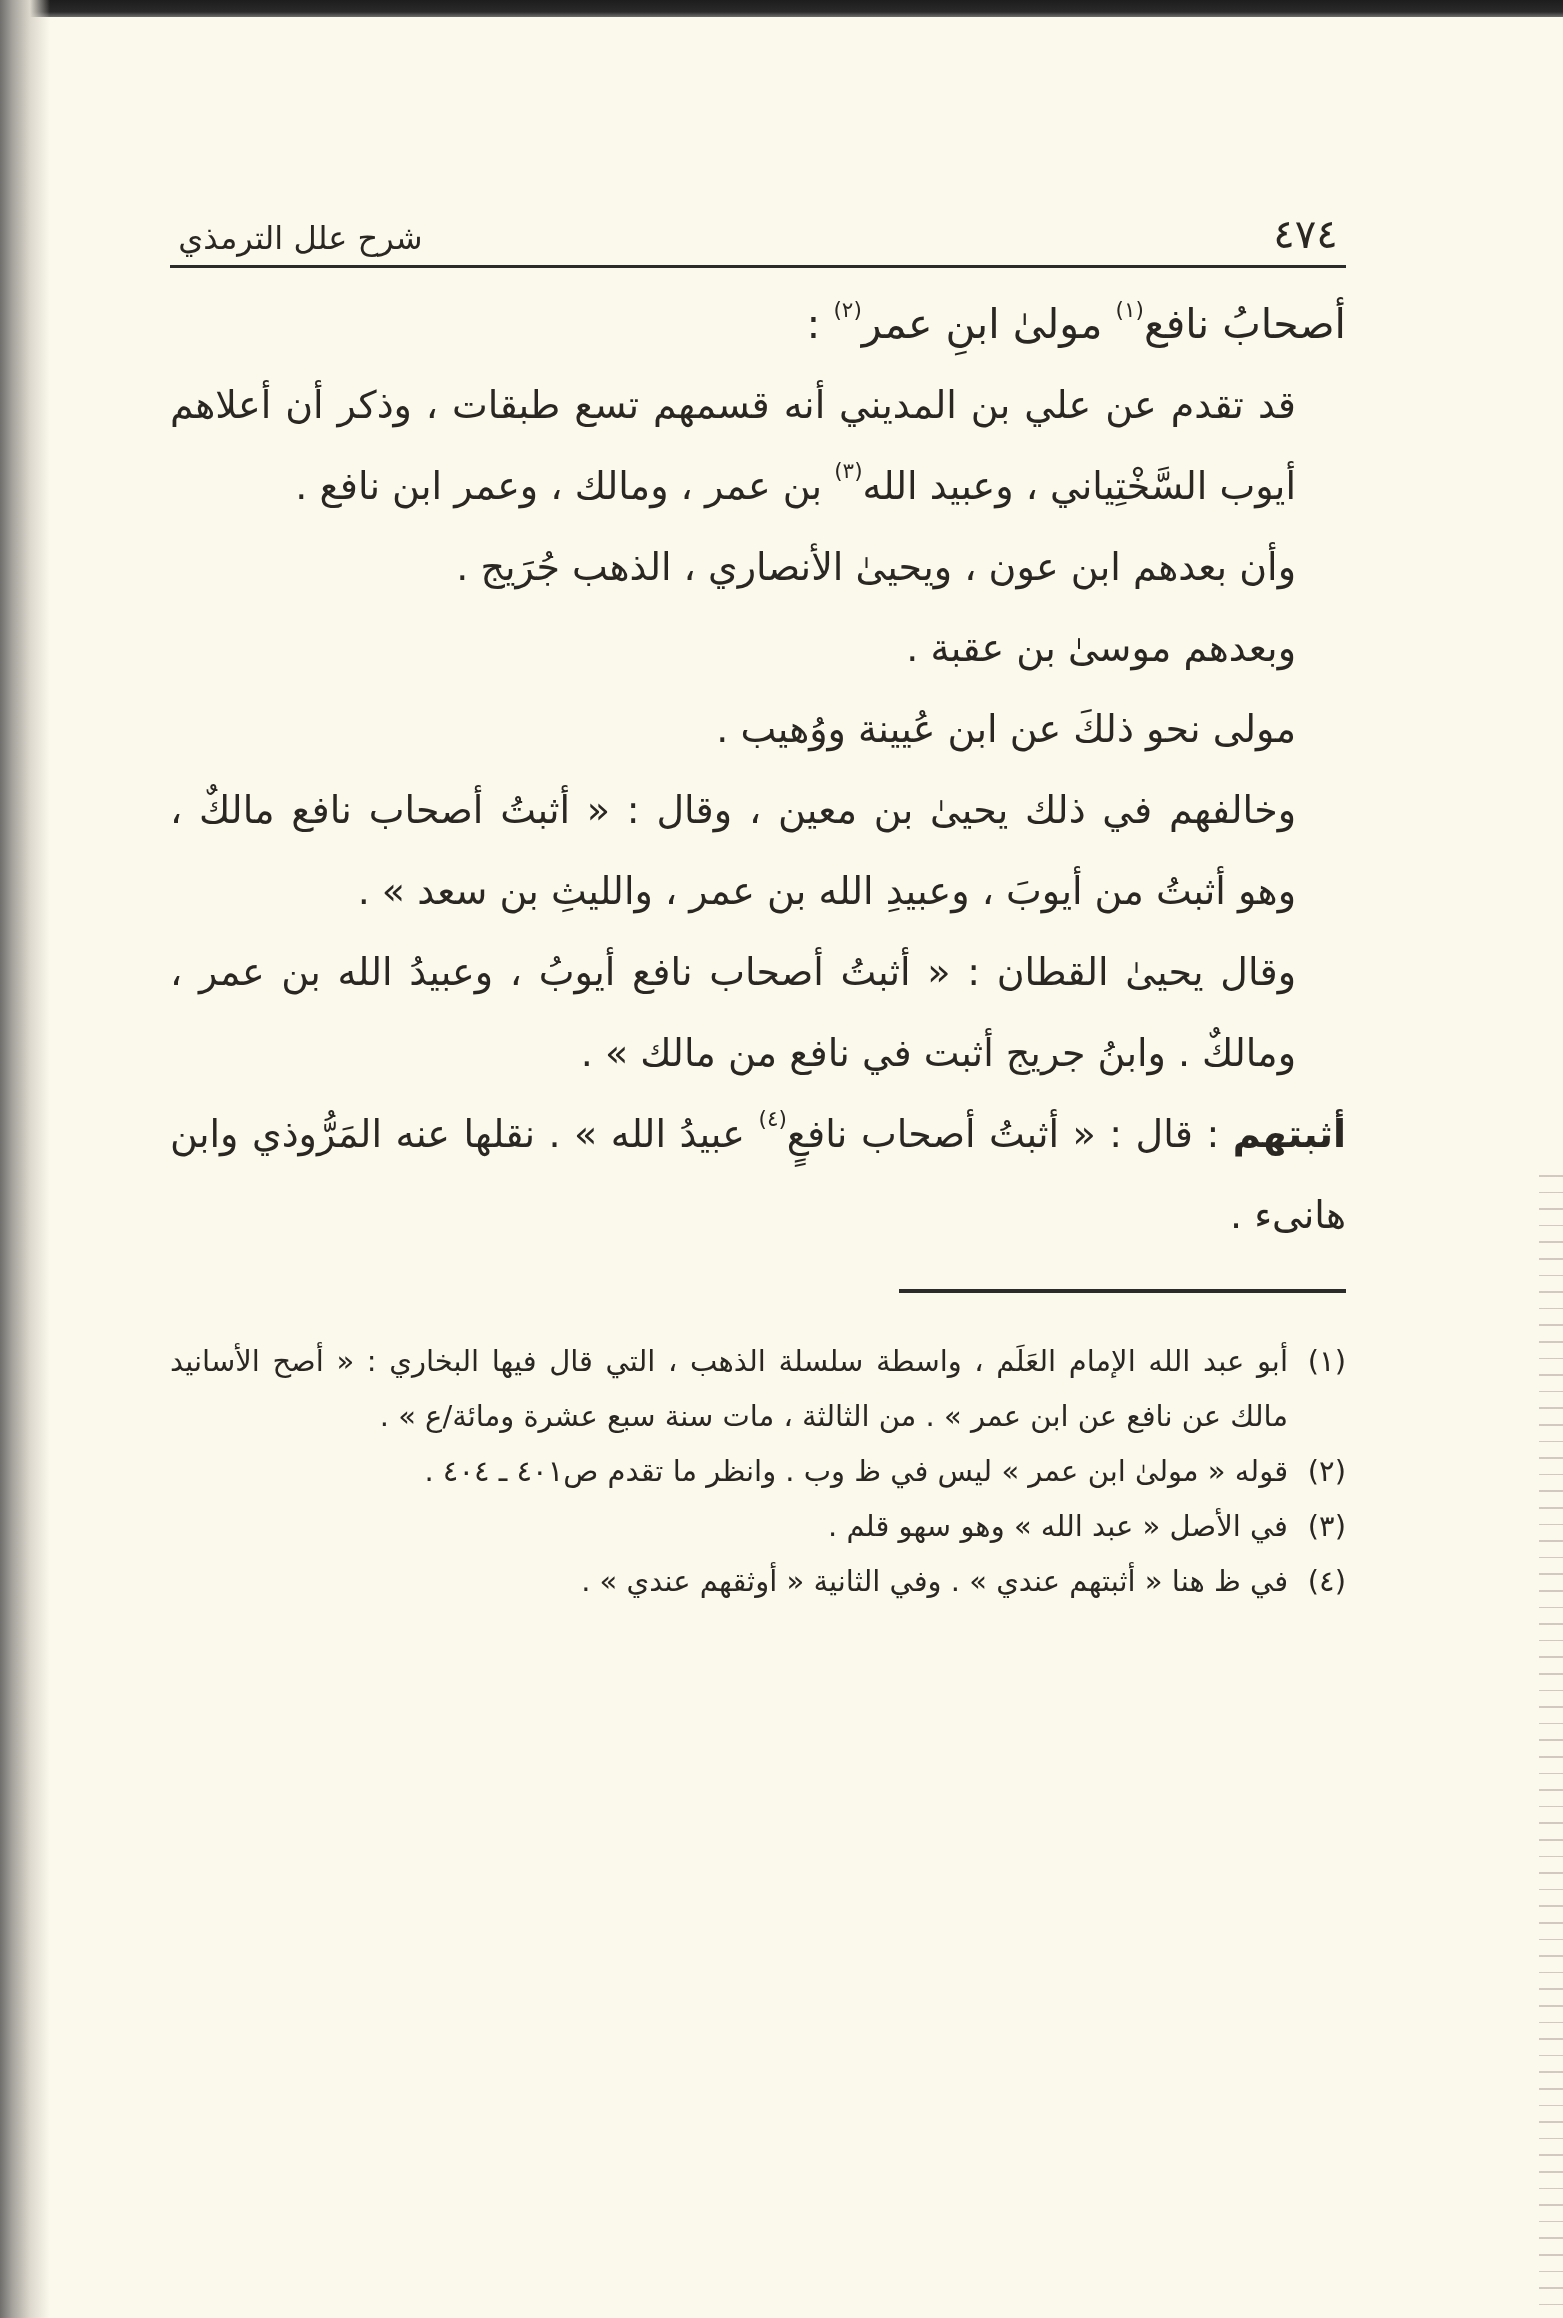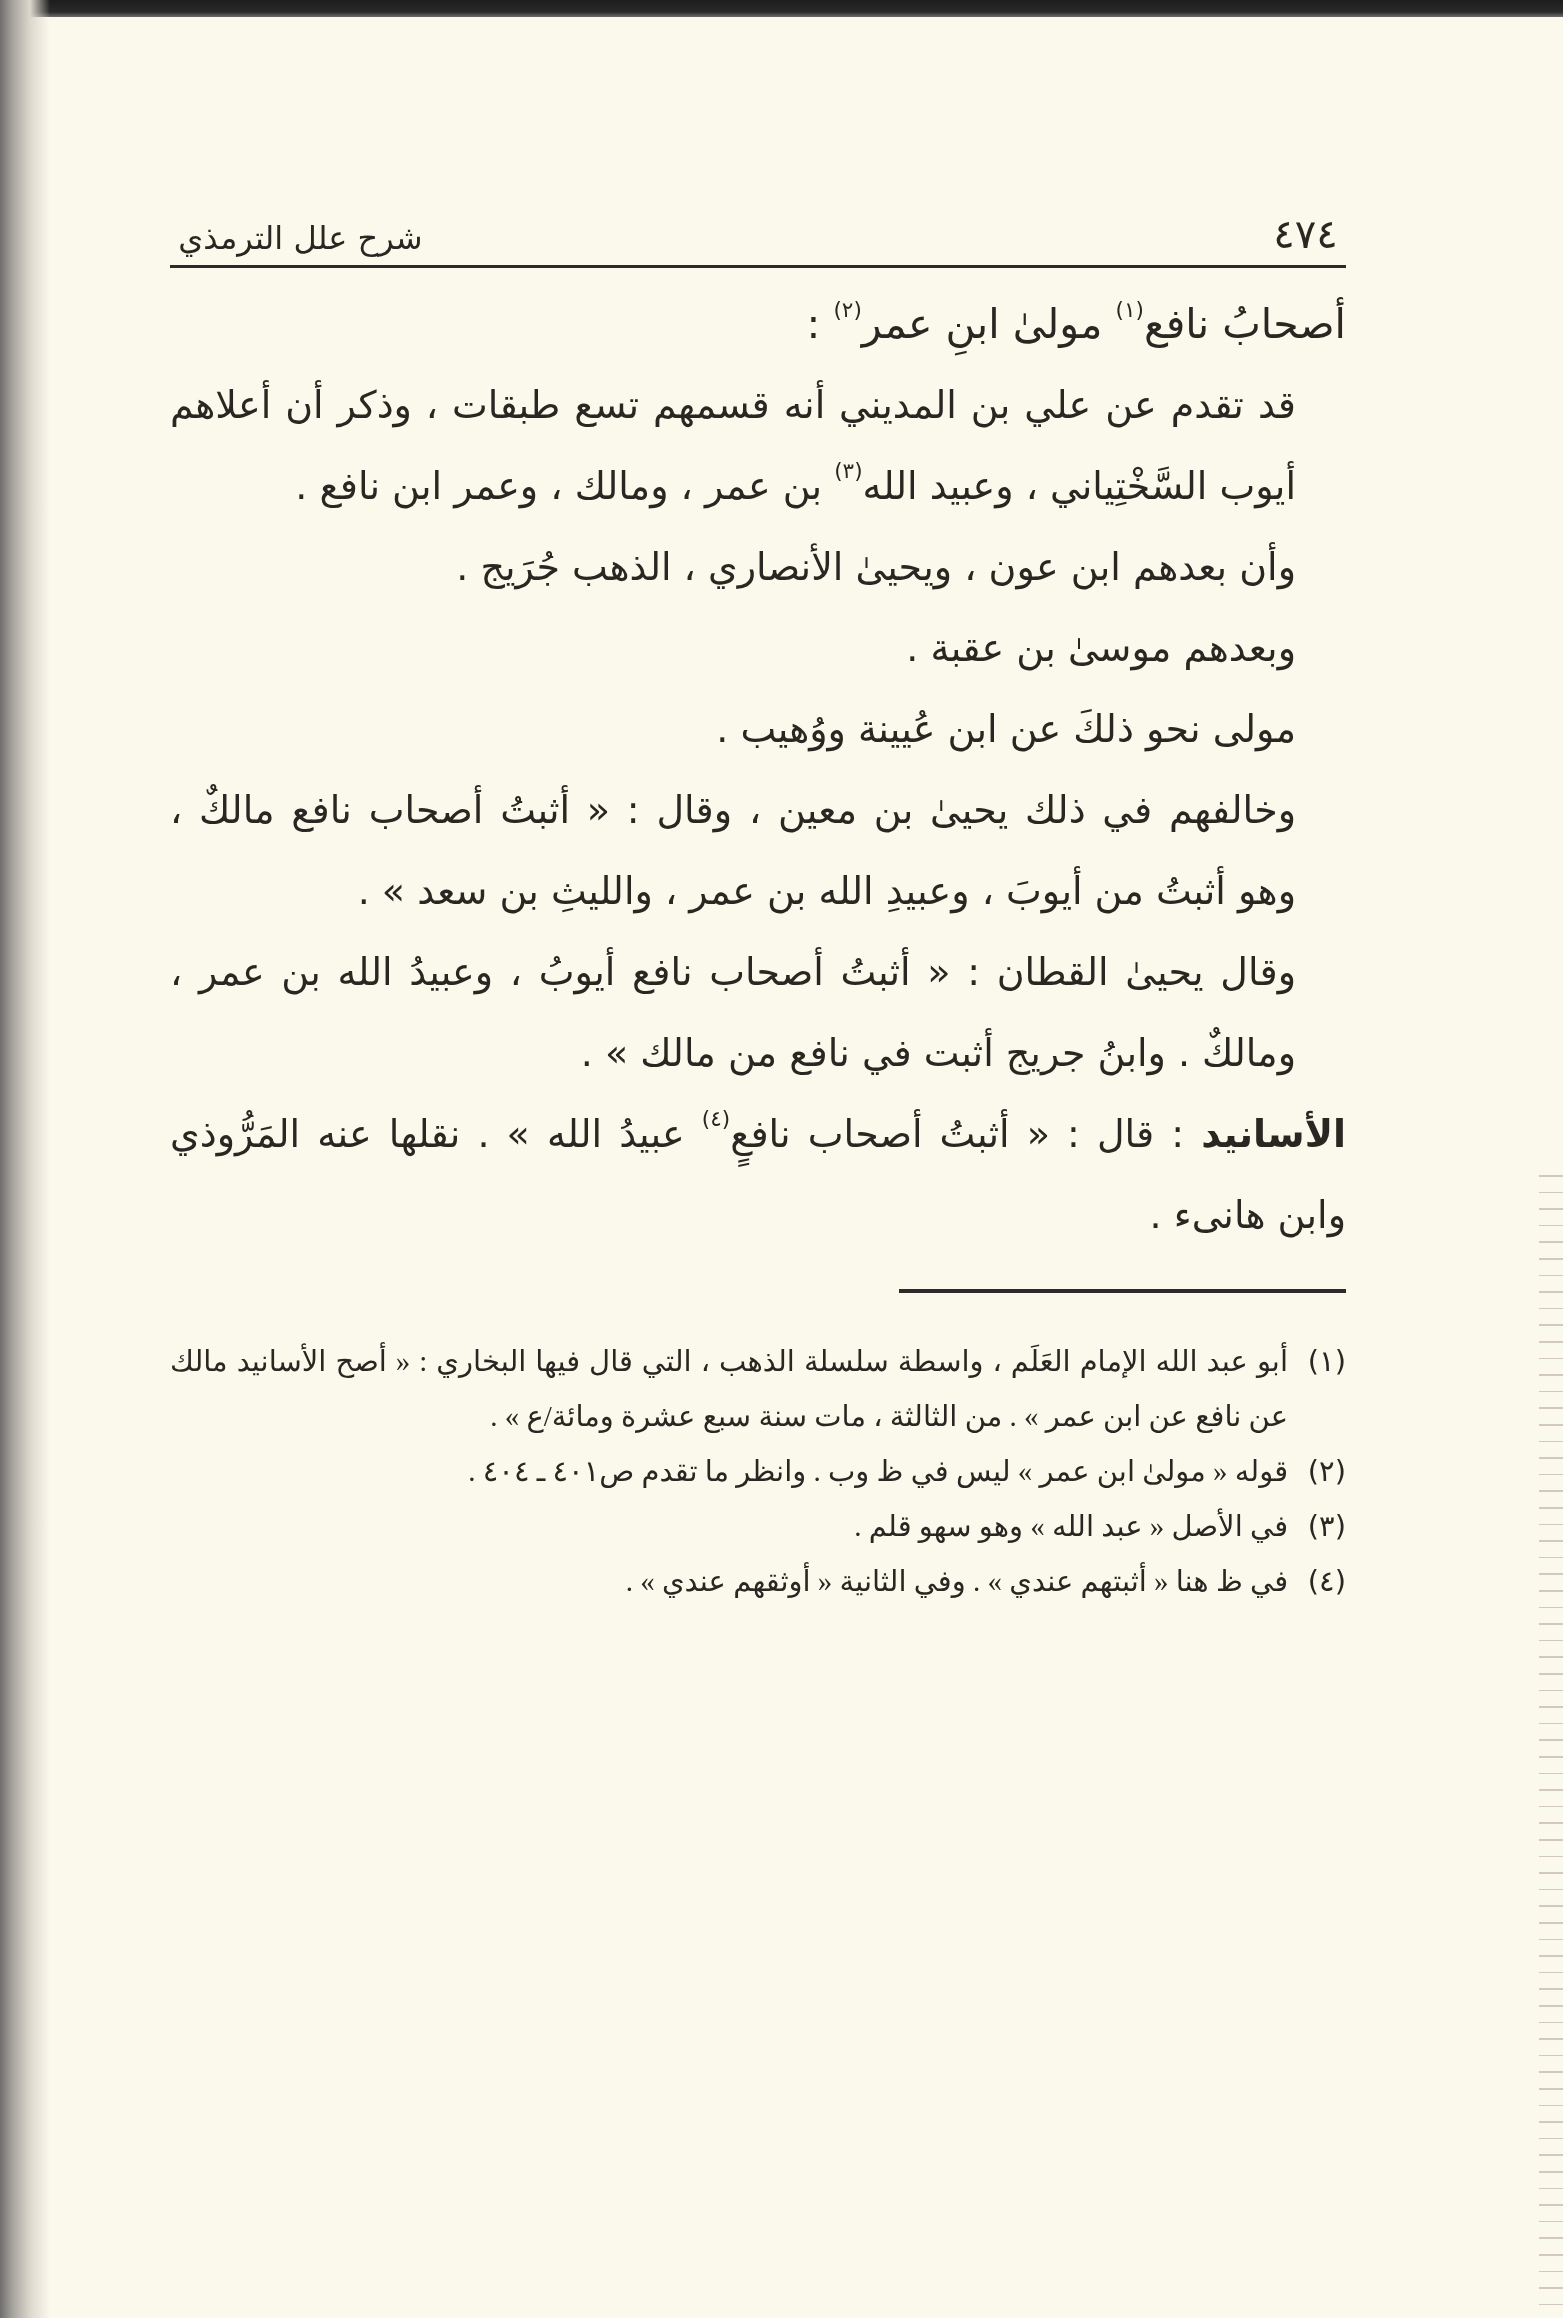--- a/index.html
+++ b/index.html
@@ -36,21 +36,21 @@
     .body-text { margin-top: 16.6px; font-size: 38px; line-height: 81px; text-align: justify; }
     .body-text p { margin: 0; }
     .section-heading { font-weight: normal; font-size: 41px; }
     .indent { padding-right: 50px; }
     sup { font-size: 21.5px; vertical-align: 21.5px; line-height: 0; }
     .bold { font-weight: bold; }
     .footnote-rule { width: 447px; height: 3.3px; background: #2b2b2b; margin: 33px 0 0 auto; }
     .footnotes { margin-top: 41px; font-size: 29px; line-height: 55px; }
     .footnote { display: flex; }
     .fn-num { width: 58px; flex: 0 0 58px; }
-    .fn-text { flex: 1; text-align: justify; font-family: Liberation Serif, serif; }
+    .fn-text { flex: 1; text-align: justify; }
   </style>
 </head>
 <body>
 
 <div class="top-edge"></div>
 <div class="left-shadow"></div>
 <div class="right-edge"></div>
 
 <div class="page">
   <div class="header">
@@ -66,21 +66,21 @@
     </p>
     <p class="indent">
       <span>قد تقدم عن علي بن المديني أنه قسمهم تسع طبقات ، وذكر أن أعلاهم أيوب السَّخْتِياني ، وعبيد الله</span><sup>(٣)</sup><span> بن عمر ، ومالك ، وعمر ابن نافع .</span>
     </p>
     <p class="indent">وأن بعدهم ابن عون ، ويحيىٰ الأنصاري ، الذهب جُرَيج .</p>
     <p class="indent">وبعدهم موسىٰ بن عقبة .</p>
     <p class="indent">مولى نحو ذلكَ عن ابن عُيينة ووُهيب .</p>
     <p class="indent">وخالفهم في ذلك يحيىٰ بن معين ، وقال : « أثبتُ أصحاب نافع مالكٌ ، وهو أثبتُ من أيوبَ ، وعبيدِ الله بن عمر ، والليثِ بن سعد » .</p>
     <p class="indent">وقال يحيىٰ القطان : « أثبتُ أصحاب نافع أيوبُ ، وعبيدُ الله بن عمر ، ومالكٌ . وابنُ جريج أثبت في نافع من مالك » .</p>
     <p>
-      <span class="bold">الأسانيد</span><span> : قال : « أثبتُ أصحاب نافعٍ</span><sup>(٤)</sup><span> عبيدُ الله » . نقلها عنه المَرُّوذي وابن هانىء .</span>
+      <span class="bold">أثبتهم</span><span> : قال : « أثبتُ أصحاب نافعٍ</span><sup>(٤)</sup><span> عبيدُ الله » . نقلها عنه المَرُّوذي وابن هانىء .</span>
     </p>
   </div>
 
   <div class="footnote-rule"></div>
 
   <div class="footnotes">
     <div class="footnote">
       <span class="fn-num">(١)</span>
       <span class="fn-text">أبو عبد الله الإمام العَلَم ، واسطة سلسلة الذهب ، التي قال فيها البخاري : « أصح الأسانيد مالك عن نافع عن ابن عمر » . من الثالثة ، مات سنة سبع عشرة ومائة/ع » .</span>
     </div>

